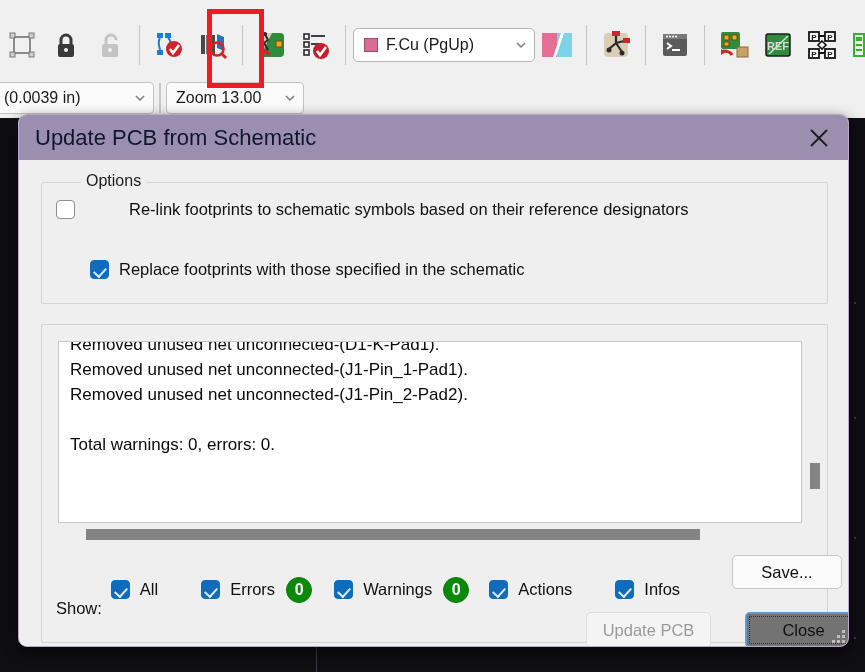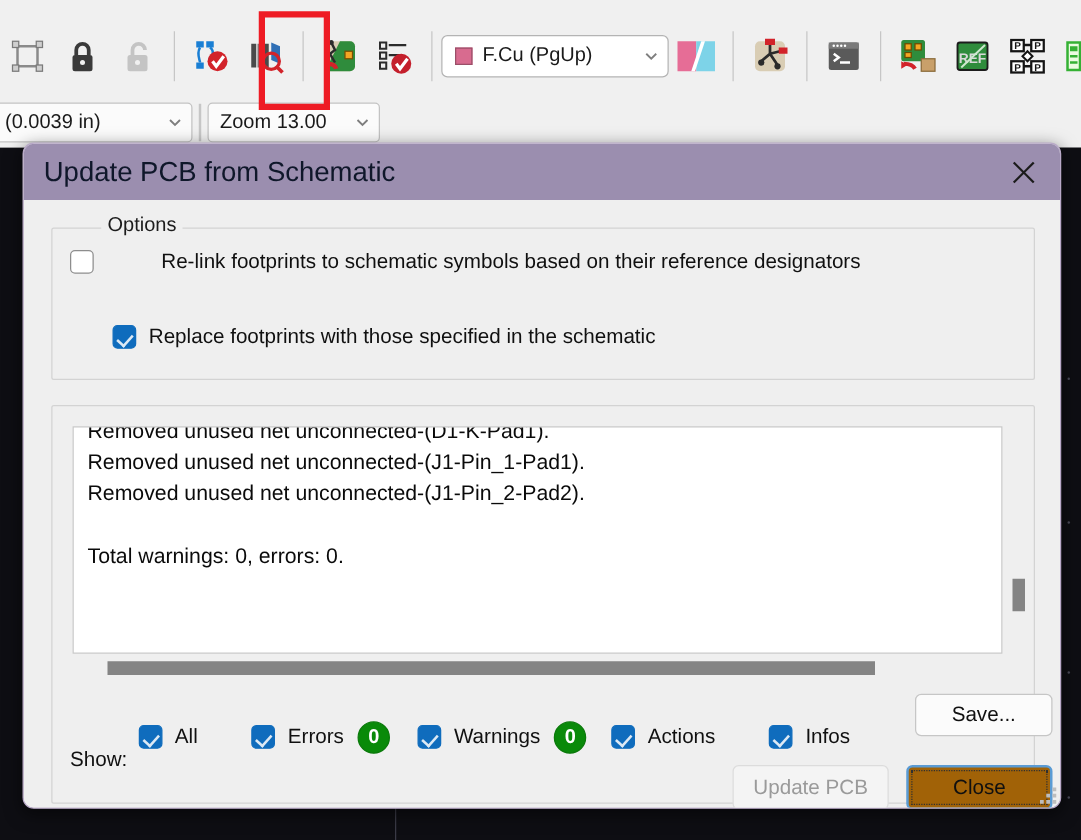--- a/index.html
+++ b/index.html
@@ -201,21 +201,22 @@
     border: 1px solid #c6c6c6;
     border-radius: 5px;
     font-size: 16.5px; color: #101010;
     display: flex; align-items: center; justify-content: center;
     box-sizing: border-box;
     font-family: "Liberation Sans", sans-serif;
   }
   .btn.disabled { color: #9a9a9a; background: #f4f4f4; border-color: #dcdcdc; }
   .btn.focused {
     border: 2px solid #5a9bd4;
-    background: #a16207;
+    background: #737373;
+    margin-left: 20px;
   }
   .btn.focused .inner {
     position: absolute; left: 2px; top: 2px; right: 2px; bottom: 2px;
     border: 1px dotted #303030;
     pointer-events: none;
   }
   .grip { position: absolute; right: 3px; bottom: 3px; width: 14px; height: 14px; }
   .grip i {
     position: absolute; width: 3px; height: 3px; background: #bdbdbd;
   }

